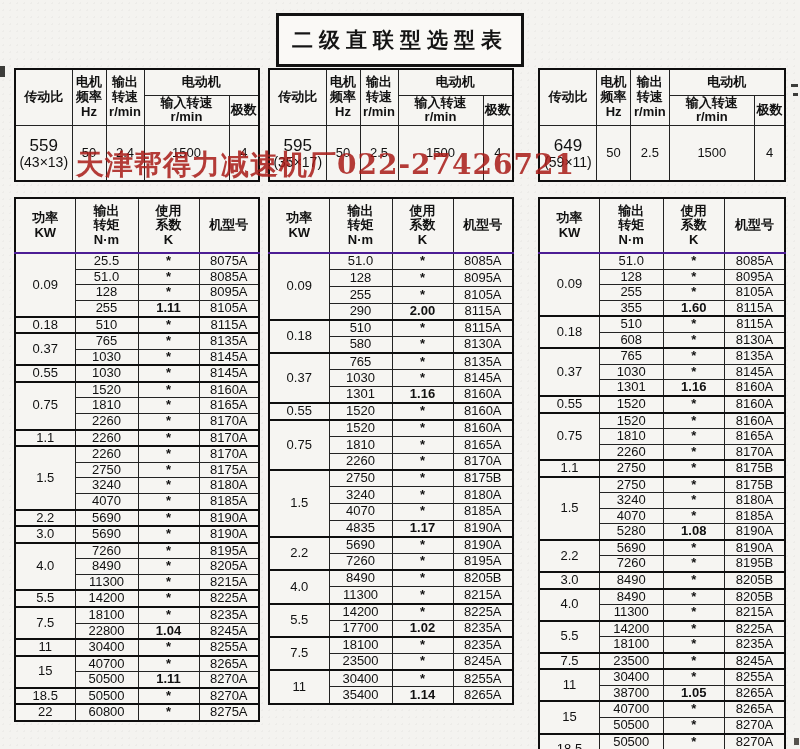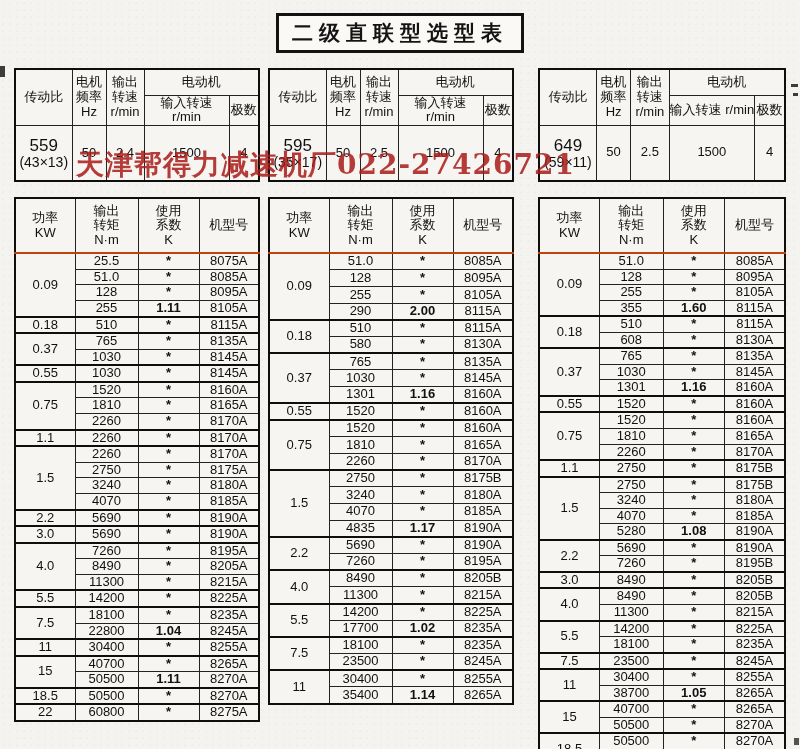--- a/index.html
+++ b/index.html
@@ -1,42 +1,42 @@
 <!DOCTYPE html>
 <html><head>
 <meta charset="utf-8">
 <style>
   html,body{margin:0;padding:0;}
   body{background:#e8e7e4;font-family:"Liberation Sans","DejaVu Sans",sans-serif;}
   .page{position:relative;width:800px;height:749px;background:#f4f3f0;overflow:hidden;
         background-image:radial-gradient(rgba(120,120,115,0.06) 1px, transparent 1px);
         background-size:7px 7px;}
   .title-box{position:absolute;top:13px;left:50%;transform:translateX(-50%);
-        border:3px solid #121212;background:#faf9f6;padding:3px 13px;
+        border:3px solid #121212;background:#faf9f6;padding:10px 13px;
         font-size:21px;font-weight:bold;letter-spacing:6px;color:#141414;white-space:nowrap;}
   .watermark{position:absolute;left:76px;top:146px;z-index:6;white-space:nowrap;
         font-family:"DejaVu Serif","Liberation Serif",serif;font-weight:600;
         font-size:28px;letter-spacing:1px;color:rgba(168,26,22,0.85);pointer-events:none;}
   .col{position:absolute;top:68px;}
   #col0{left:14px;width:244px;}
   #col1{left:268px;width:244px;}
   #col2{left:538px;width:248px;}
   table.grid{border-collapse:collapse;table-layout:fixed;width:100%;
         background:#f6f5f2;border:2px solid #0e0e0e;}
   table.grid td{border:1px solid #232323;text-align:center;vertical-align:middle;
         padding:0;font-size:13px;line-height:1.12;color:#111;overflow:hidden;}
   table.spec{margin-bottom:15px;}
   .spec tr.hr1{height:26px;}
   .spec tr.hr2{height:30px;}
   .spec tr.vals{height:56px;}
-  .h{font-weight:normal;font-size:13px;}
+  .h{font-weight:bold;font-size:13px;}
   .big{font-size:17px;line-height:1.05;}
   .sub{font-size:14px;line-height:1.0;}
   .main tr.head{height:55px;}
-  .main tr.head td{border-bottom:2px solid #c2410c;margin-top:25px;}
+  .main tr.head td{border-bottom:2px solid #4c1d95;margin-top:25px;}
   #col0 .main tr.data{height:15.7px;}
   #col1 .main tr.data{height:16.7px;}
   #col2 .main tr.data{height:13.9px;}
   .main tr.gs td{border-top:2px solid #0e0e0e;}
   td.st{font-size:14px;font-weight:bold;}
   td.pw{font-size:13px;}
   .speck{position:absolute;background:#3c3c3a;}
   #speck1{left:0;top:66px;width:5px;height:11px;}
   #speck2{left:791px;top:84px;width:7px;height:3px;}
   #speck3{left:793px;top:93px;width:5px;height:3px;}

